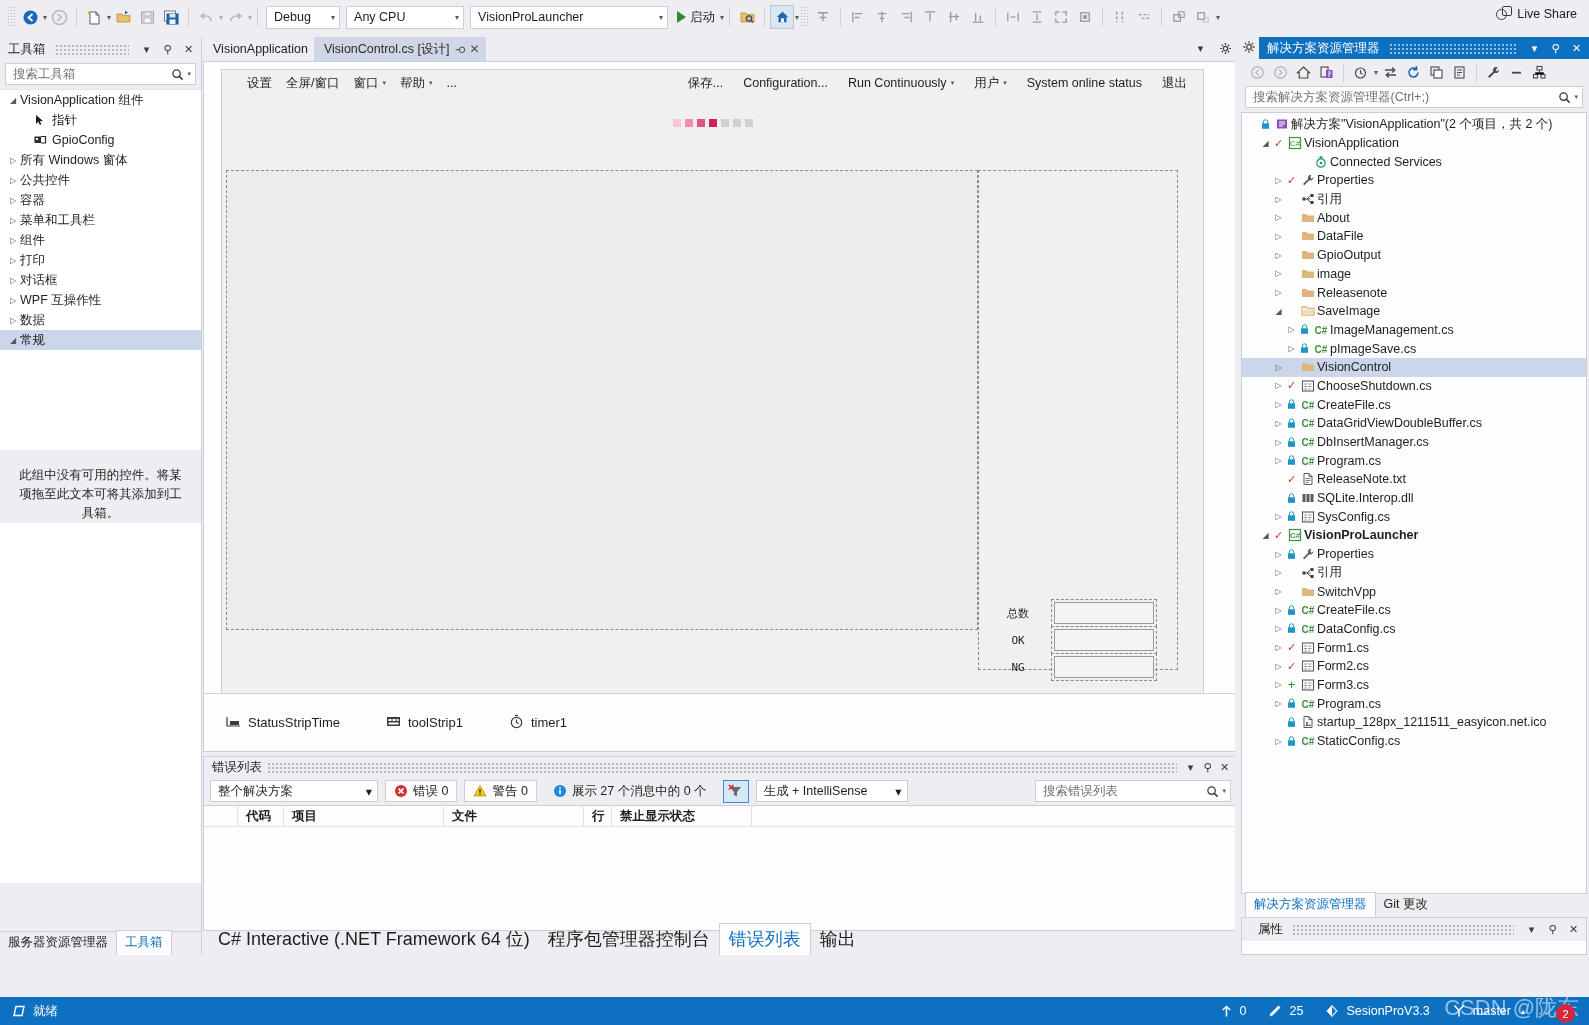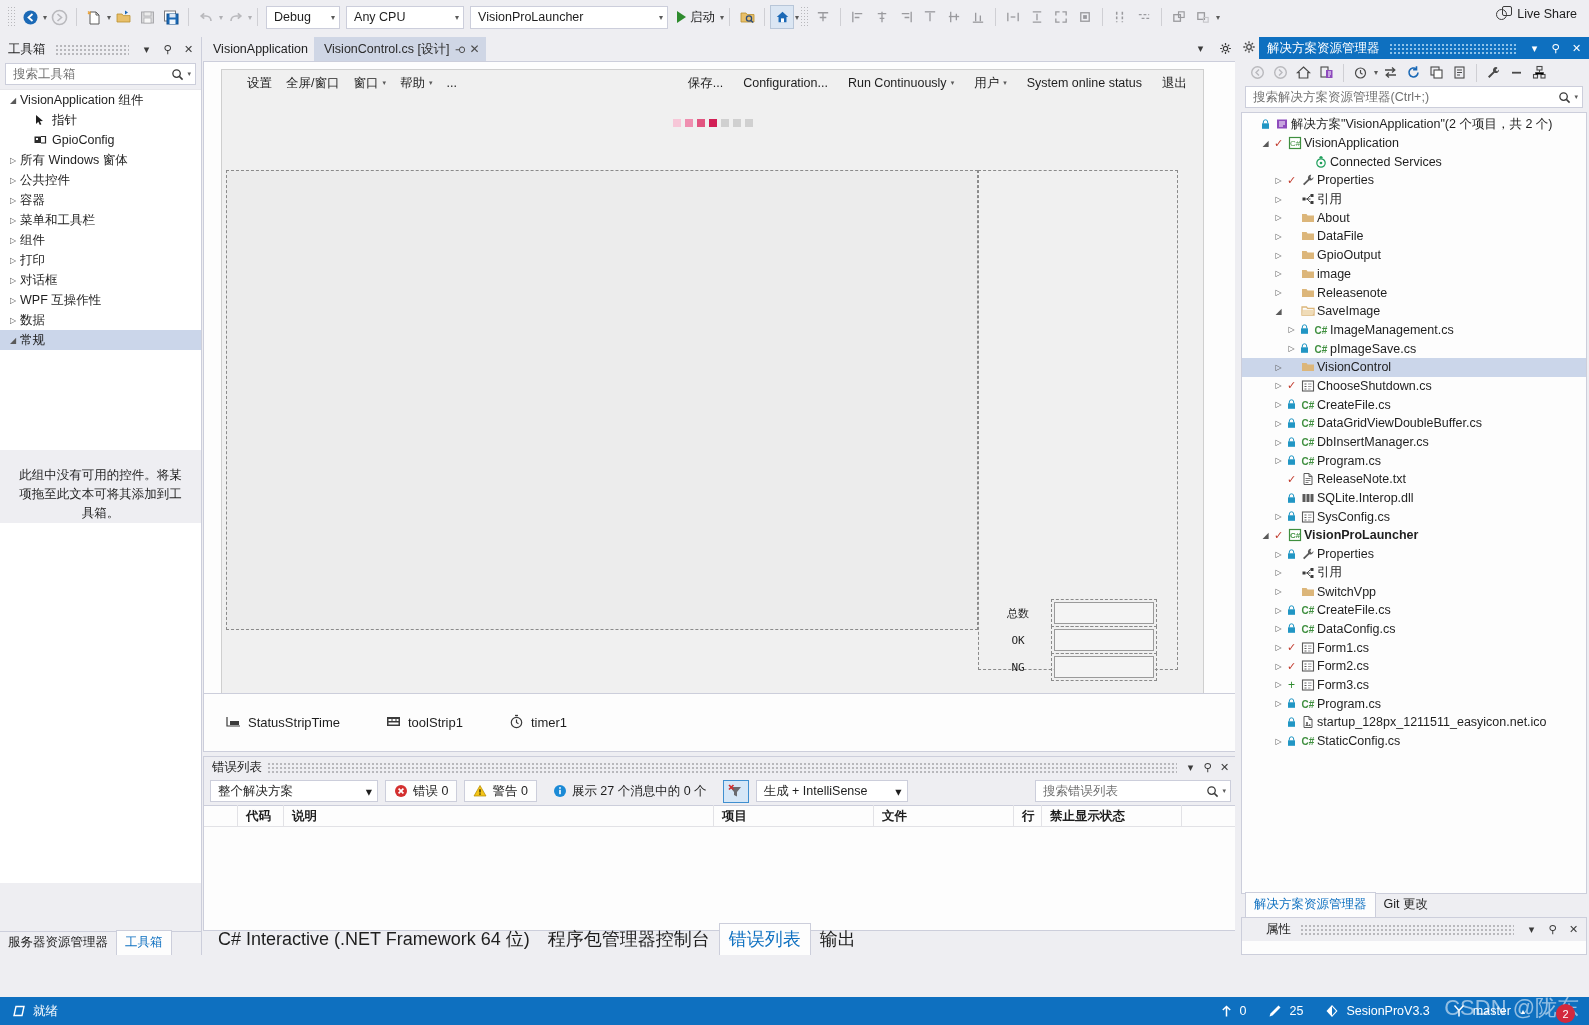--- a/index.html
+++ b/index.html
@@ -191,21 +191,21 @@
     color: #1e1e1e; cursor: default; white-space: nowrap; }
   .tr.sel { background: #cbd6ea; }
   .tr.bold { font-weight: bold; }
   .tw2 { width: 13px; display: flex; align-items: center; justify-content: center;
     font-size: 8px; color: #5a5a5a; flex: none; }
   .badge { width: 13px; display: flex; align-items: center; justify-content: center;
     flex: none; font-size: 11px; }
   .ti { width: 19px; display: flex; align-items: center; justify-content: center; flex: none; }
   .se-tabs { height: 23px; display: flex; align-items: flex-end; padding-left: 6px; }
   .props-head { height: 24px; background: #eeeef2; border: 1px solid #cccedb;
-    border-bottom: none; display: flex; align-items: center; padding: 0 4px 0 24px;
+    border-bottom: none; display: flex; align-items: center; padding: 0 4px 0 16px;
     gap: 4px; font-size: 12.5px; margin: 0 2px; }
   .props-body { height: 14px; background: #fdfdfd; border: 1px solid #cccedb;
     border-top: none; margin: 0 2px; }
 
   
   .statusbar { position: absolute; left: 0; bottom: 0; width: 1589px; height: 28px;
     background: #0e70c0; color: #fff; display: flex; align-items: center;
     font-size: 12.5px; }
   .sb-left { display: flex; align-items: center; gap: 7px; padding-left: 12px; }
   .sb-right { margin-left: auto; display: flex; align-items: center; gap: 22px;
@@ -700,23 +700,20 @@
         </div>
       </div>
 
       <div class="el-grid-head" id="el-grid-head">
           <div class="gh" style="width: 34px;">
             <span></span>
           </div>
           <div class="gh" style="width: 46px;">
             <span>代码</span>
           </div>
-          <div class="gh" style="width: 430px;">
-            <span>说明</span>
-          </div>
           <div class="gh" style="width: 160px;">
             <span>项目</span>
           </div>
           <div class="gh" style="width: 140px;">
             <span>文件</span>
           </div>
           <div class="gh" style="width: 28px;">
             <span>行</span>
           </div>
           <div class="gh" style="width: 140px;">

